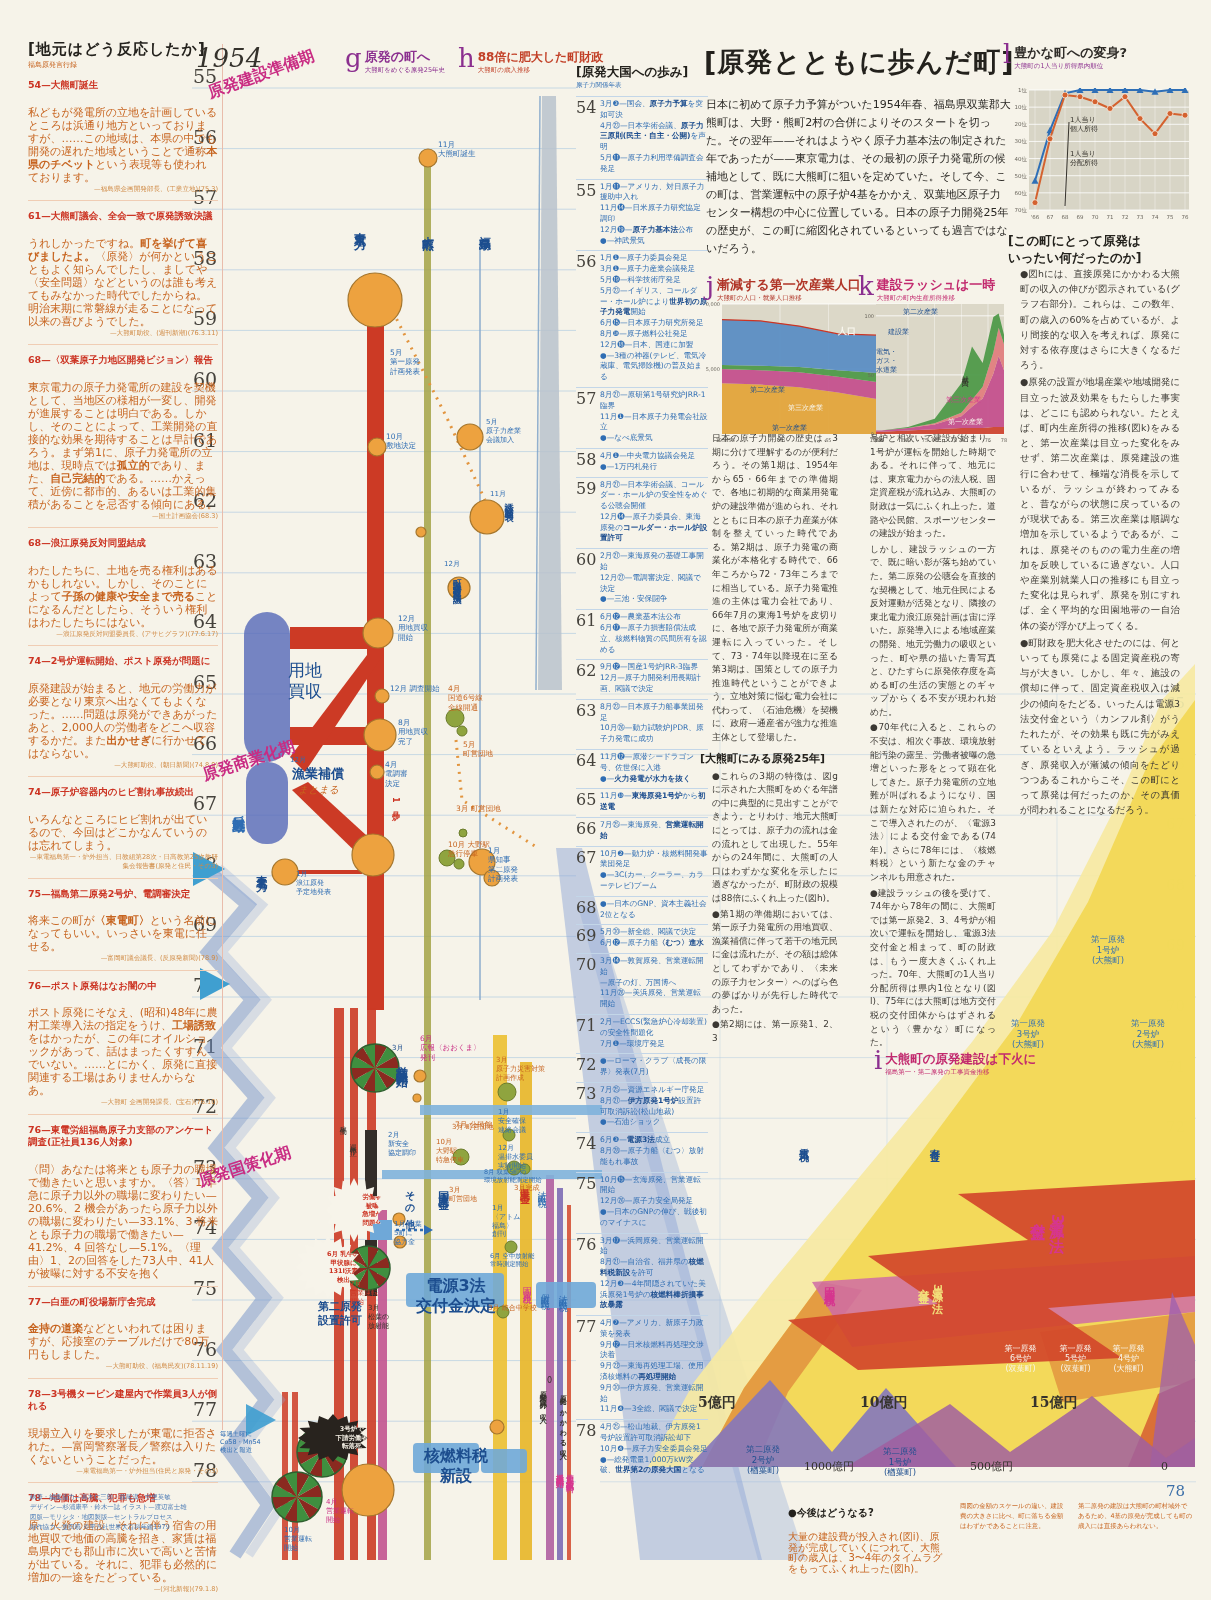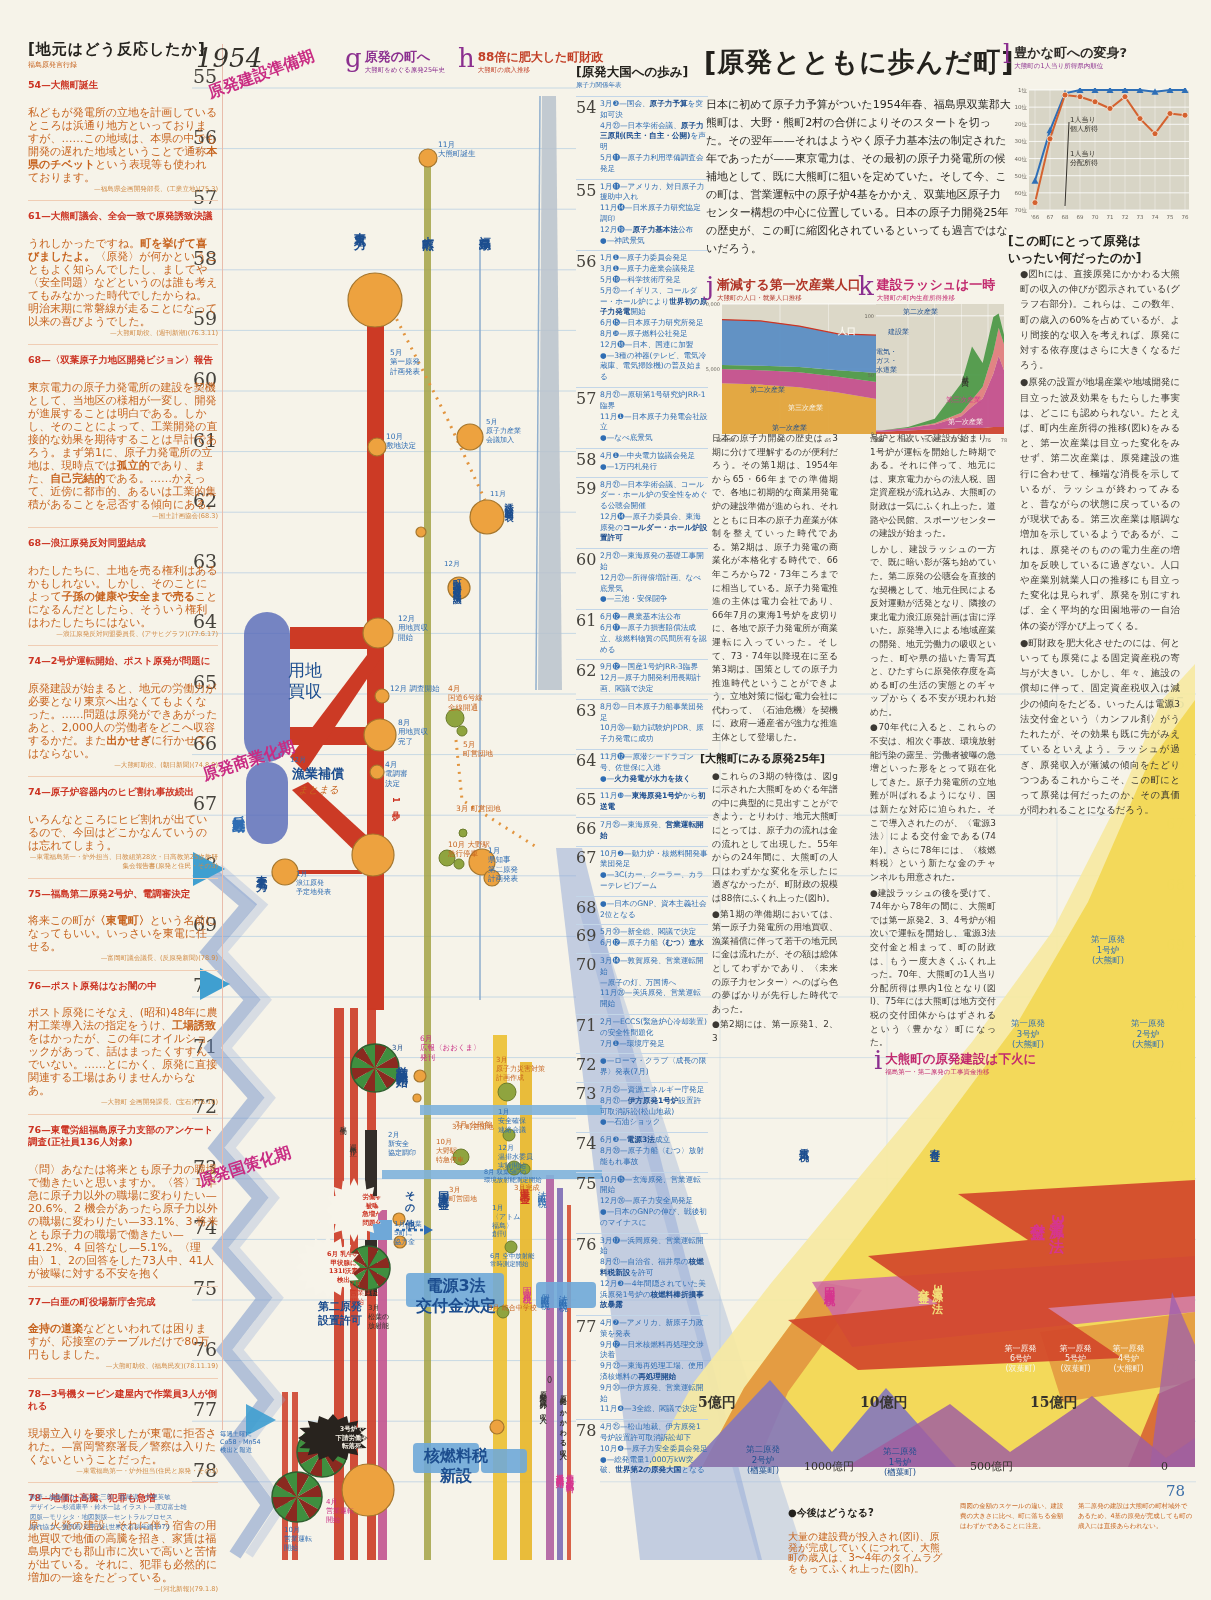--- a/index.html
+++ b/index.html
@@ -410,21 +410,21 @@
           <div class="citem">●—1万円札発行</div>
         </div>
         <div class="cyear">
           <span class="cnum">59</span>
           <div class="citem">8月㉗—日本学術会議、コールダー・ホール炉の安全性をめぐる公聴会開催</div>
           <div class="citem">12月⓮—原子力委員会、東海原発の<b>コールダー・ホール炉設置許可</b></div>
         </div>
         <div class="cyear">
           <span class="cnum">60</span>
           <div class="citem">2月㉗—東海原発の基礎工事開始</div>
-          <div class="citem">12月㉗—所得倍増計画、なべ底景気</div>
+          <div class="citem">12月㉗—電調審決定、閣議で決定</div>
           <div class="citem">●—三池・安保闘争</div>
         </div>
         <div class="cyear">
           <span class="cnum">61</span>
           <div class="citem">6月⓬—農業基本法公布</div>
           <div class="citem">6月⓱—原子力損害賠償法成立、核燃料物質の民間所有を認める</div>
         </div>
         <div class="cyear">
           <span class="cnum">62</span>
           <div class="citem">9月⓬—国産1号炉JRR-3臨界</div>

